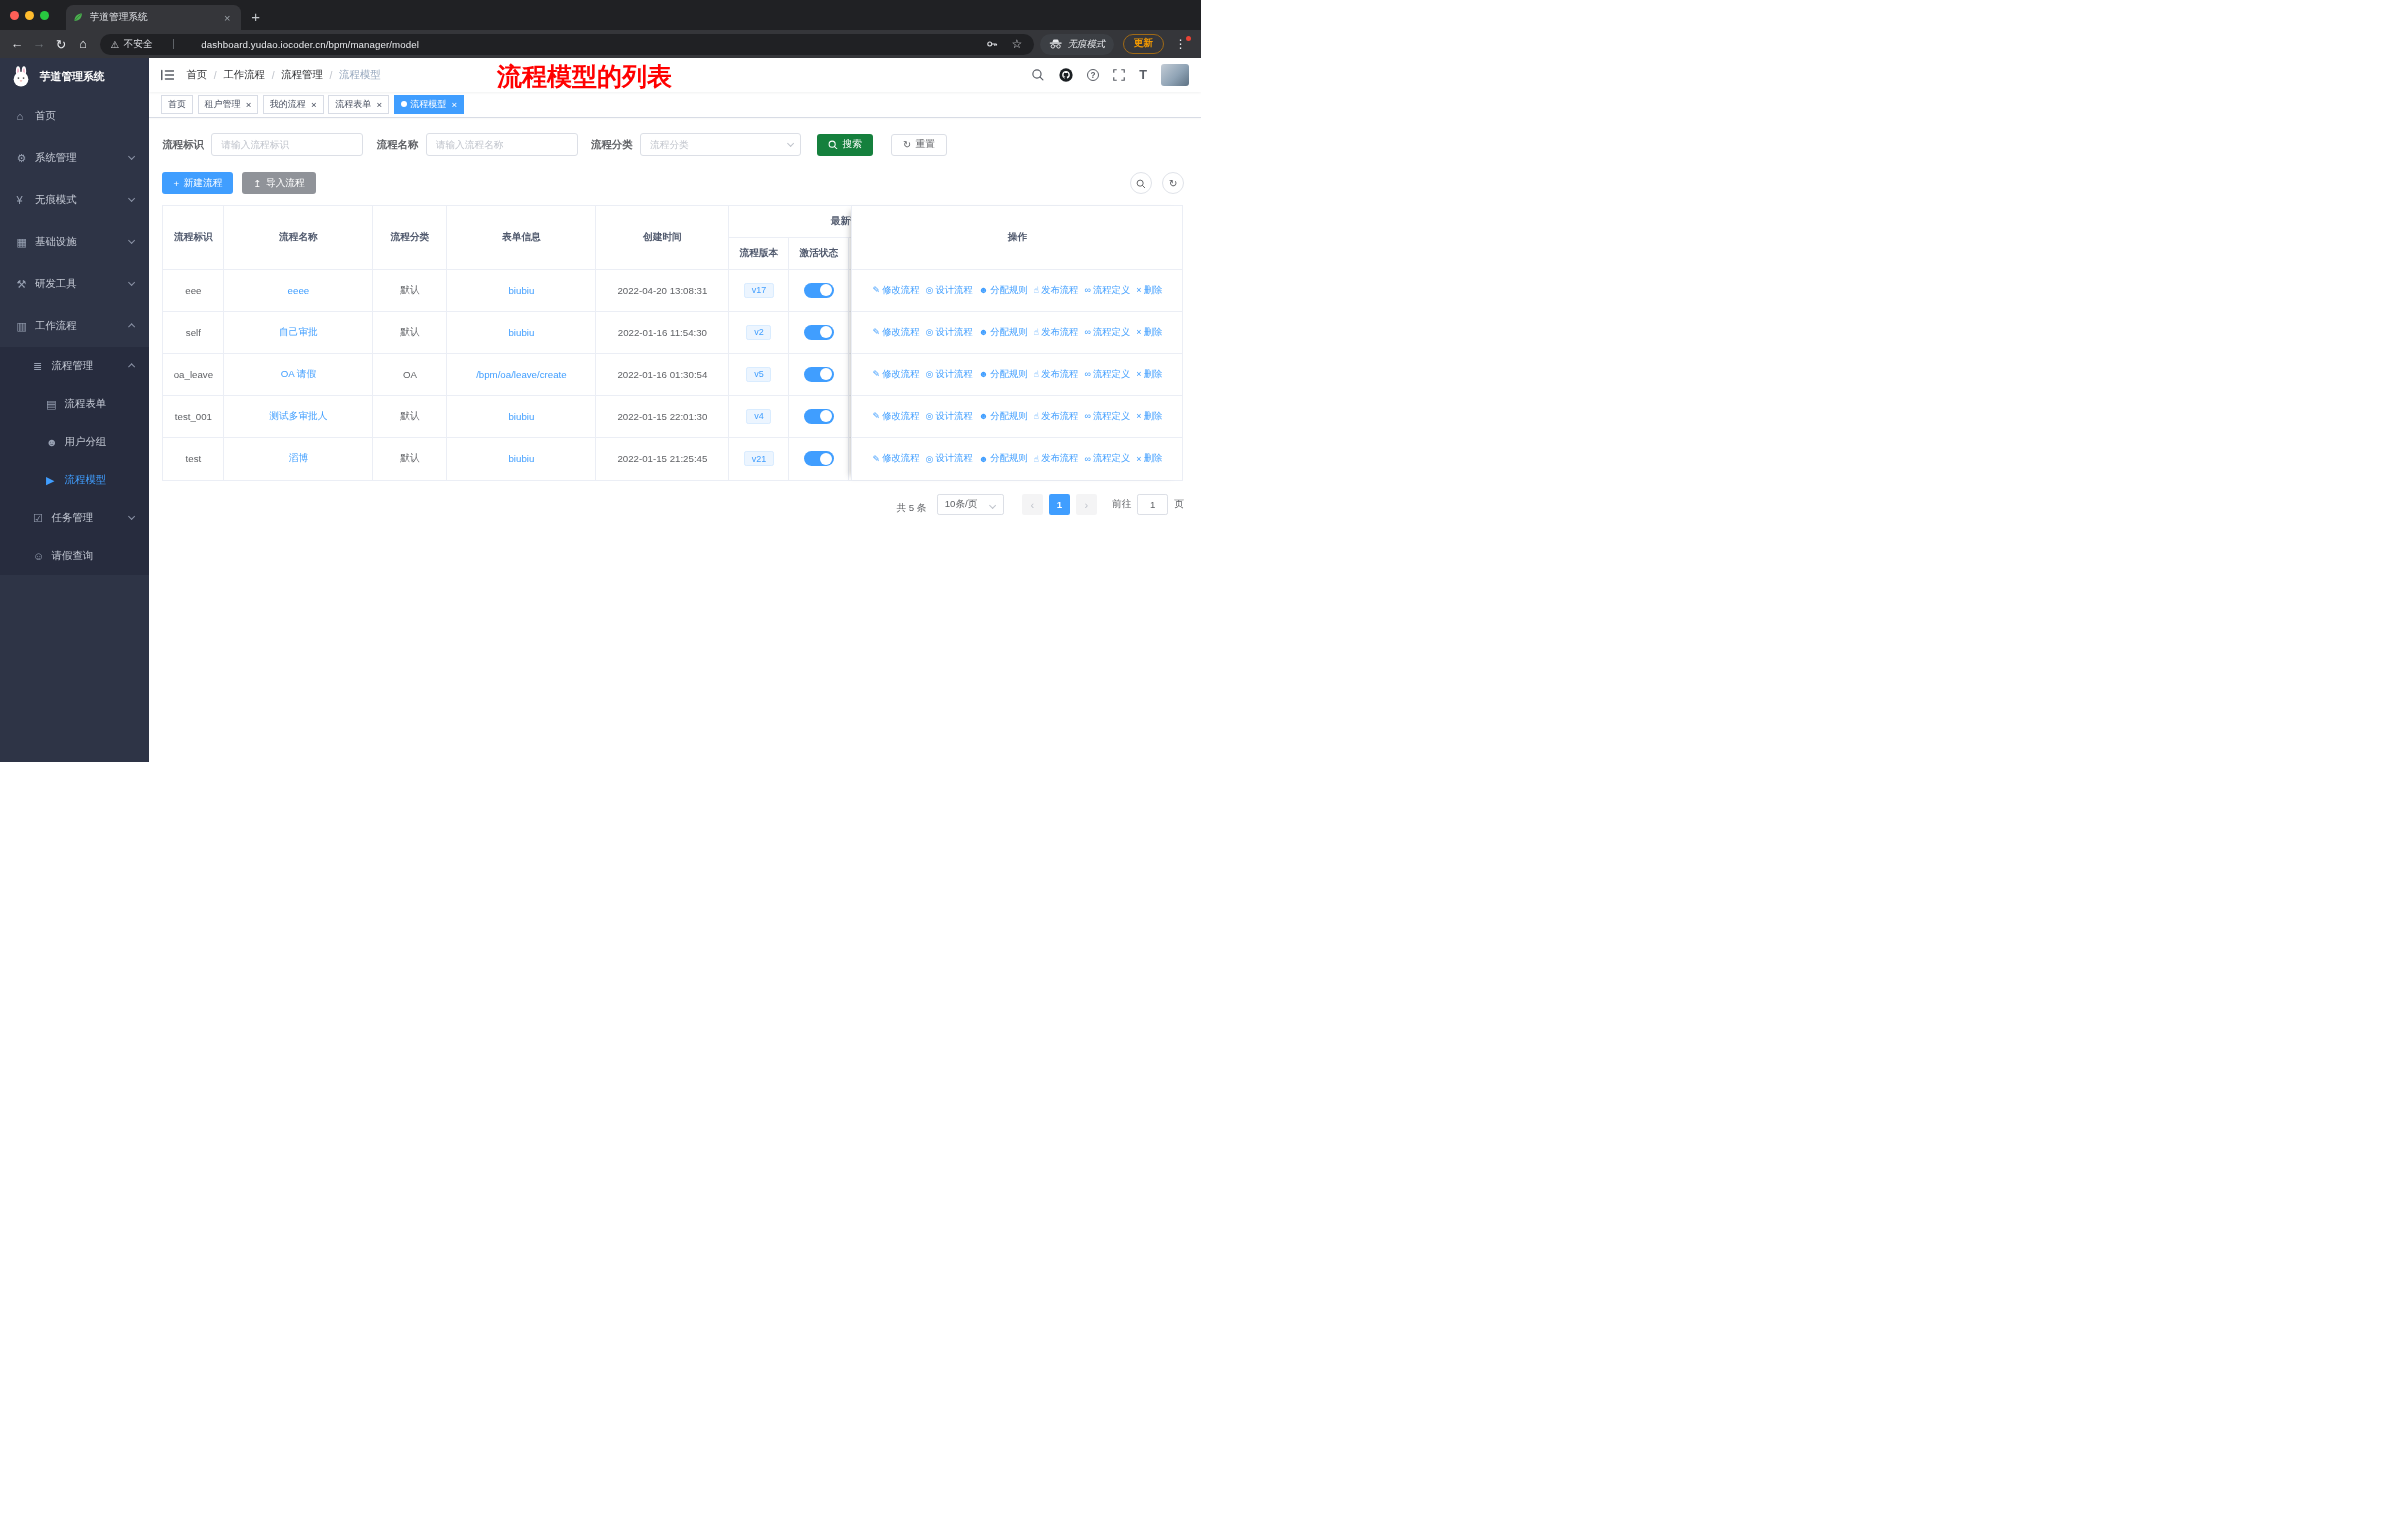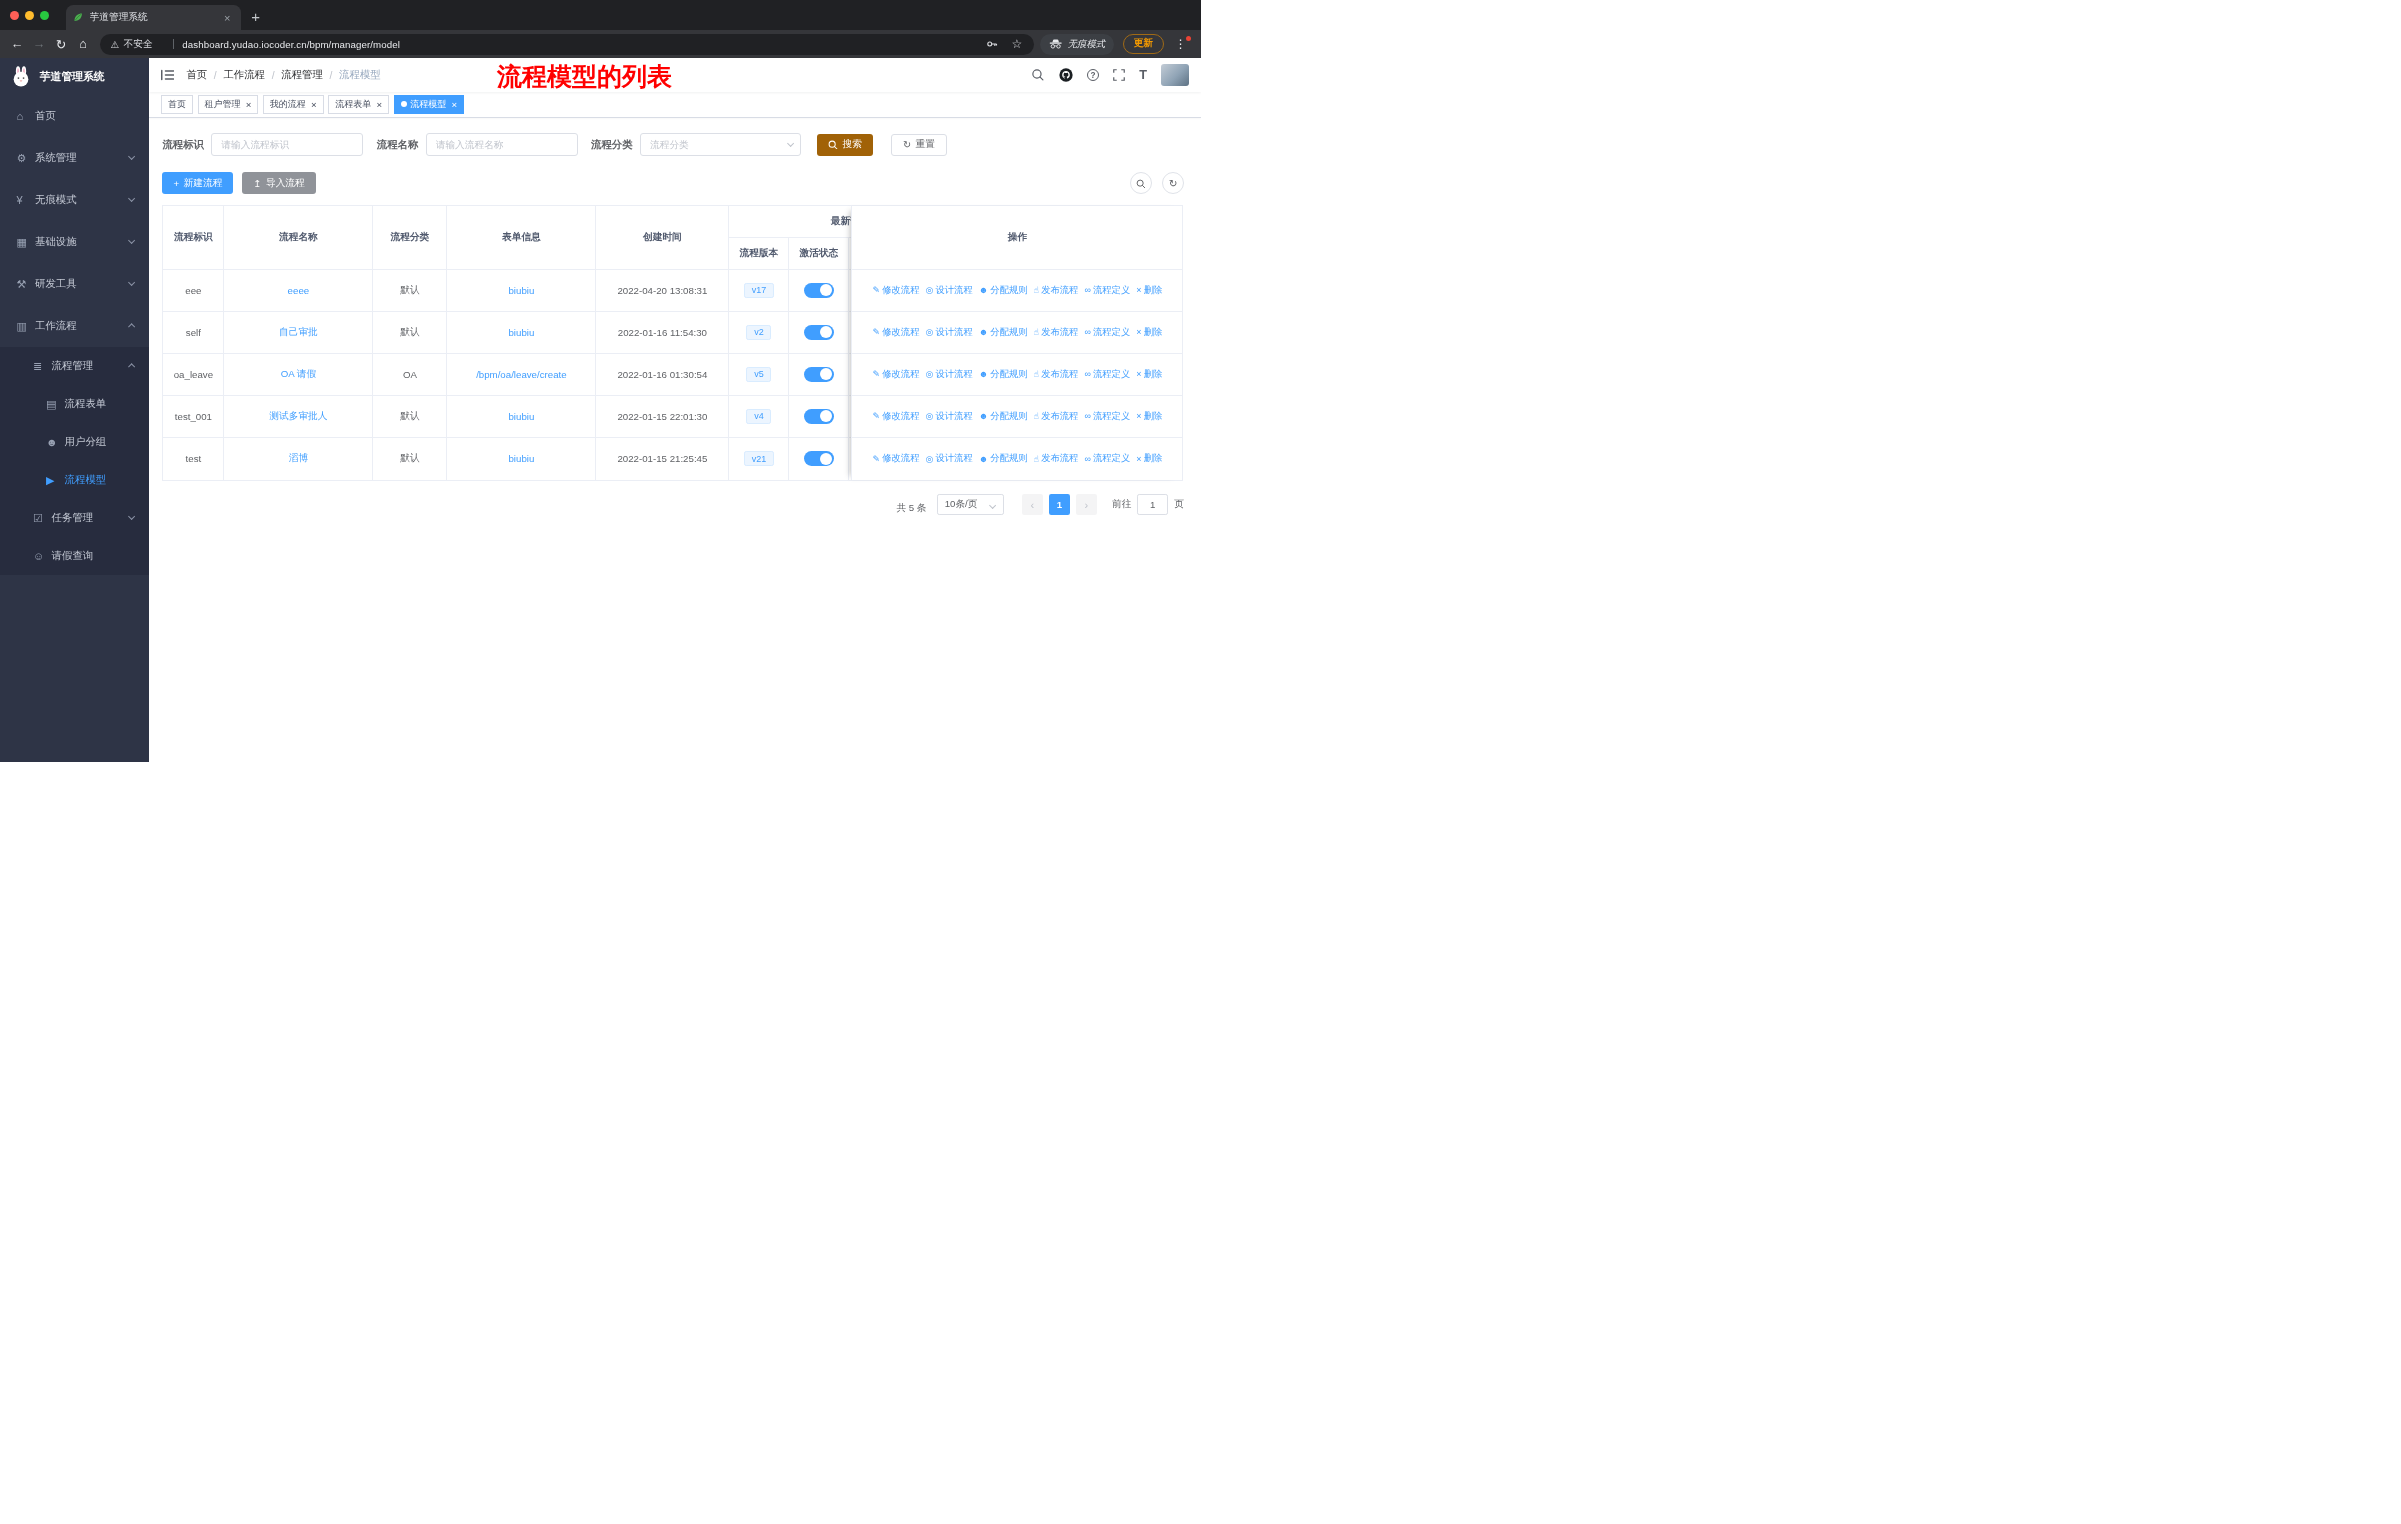--- a/index.html
+++ b/index.html
@@ -16,21 +16,21 @@
   .tab-title { flex: 1; margin-left: 6px; white-space: nowrap; overflow: hidden; }
   .tab-close { color: #9aa0a6; font-size: 11px; padding: 0 3px; cursor: pointer; }
   .newtab { color: #c3c7cb; font-size: 15px; margin: 0 0 5.2px 10.4px; cursor: pointer; }
   .toolbar { height: 28px; background: #35363a; display: flex; align-items: center; padding: 0 6px; }
   .navbtn { width: 22px; height: 22px; border-radius: 50%; display: flex; align-items: center; justify-content: center; color: #e8eaed; font-size: 12.7px; cursor: pointer; }
   .navbtn.disabled { color: #70757a; }
   .addressbar { flex: 1; height: 21px; background: #202124; border-radius: 10.4px; margin: 0 6px; display: flex; align-items: center; padding: 0 4.5px 0 10.4px; color: #e8eaed; font-size: 9.7px; }
   .warn-icon { color: #dadce0; font-size: 9.7px; margin-right: 4.5px; }
   .sec-label { color: #dadce0; margin-right: 20px; }
   .addr-divider { width: 0.7px; height: 10.4px; background: #5f6368; margin-right: 9px; }
-  .url { flex: 1; color: #e8eaed; letter-spacing: 0.1px; }
+  .url { flex: 1; color: #e8eaed; letter-spacing: 0.1px; margin-left: 19px; }
   .addr-ic { display: flex; margin: 0 6px; }
   .star-icon { color: #dadce0; font-size: 12px; margin: 0 7.4px; cursor: pointer; }
   .incog { display: flex; align-items: center; gap: 5.2px; height: 21px; padding: 0 9px; border-radius: 10.4px; background: #3c3f44; color: #e8eaed; font-size: 9.3px; font-style: italic; }
   .update-chip { height: 19.4px; display: flex; align-items: center; padding: 0 9.7px; border: 0.7px solid #a06a16; border-radius: 10.4px; color: #f29900; font-size: 9.7px; font-weight: 700; margin-left: 9px; cursor: pointer; }
   .dots { position: relative; color: #e8eaed; font-size: 12px; margin: 0 4.5px 0 7.4px; padding: 0 3.7px; cursor: pointer; }
   .dots::after { content: ""; position: absolute; top: -1.5px; right: -0.7px; width: 5.2px; height: 5.2px; border-radius: 50%; background: #ea4335; }
   
   .app { display: flex; height: 704px; }
   .sidebar { width: 149px; background: #2e3446; flex-shrink: 0; }
   .logo-row { height: 37px; display: flex; align-items: center; padding: 0 10.4px; gap: 7.4px; }
@@ -67,21 +67,21 @@
   .tclose { font-size: 9.7px; line-height: 1; margin-left: 1.5px; }
   
   .content { flex: 1; padding: 15px 17px 0 13.4px; position: relative; background: #fff; }
   .filterbar { display: flex; align-items: center; margin-bottom: 16.4px; font-size: 10.4px; color: #606266; }
   .flabel { font-weight: 700; margin-right: 7.4px; white-space: nowrap; }
   .fitem { margin-right: 13.4px; position: relative; display: flex; align-items: center; }
   .finput { width: 152px; height: 23px; border: 0.7px solid #dcdfe6; border-radius: 3px; padding: 0 9px; font-size: 9.7px; color: #606266; outline: none; background: #fff; font-family: inherit; }
   .finput::placeholder { color: #c0c4cc; }
   .fsel-chev { position: absolute; right: 8.2px; top: 8.2px; width: 5.2px; height: 5.2px; border-right: 1px solid #c0c4cc; border-bottom: 1px solid #c0c4cc; transform: rotate(45deg); pointer-events: none; }
   .btn { height: 22px; display: inline-flex; align-items: center; gap: 4.5px; padding: 0 11px; border-radius: 3px; font-size: 9.7px; cursor: pointer; border: none; font-family: inherit; }
-  .btn-search { background: #a16207; color: #fff; margin-left: 3px; }
+  .btn-search { background: #15803d; color: #fff; margin-left: 3px; }
   .btn-reset { background: #fff; color: #606266; border: 0.7px solid #dcdfe6; margin-left: 18px; }
   .actionbar { display: flex; align-items: center; margin-bottom: 10.4px; }
   .btn-create { background: #409eff; color: #fff; }
   .btn-import { background: #909399; color: #fff; margin-left: 9px; }
   .bic { font-size: 9.7px; line-height: 1; }
   .right-tools { margin-left: auto; display: flex; gap: 10.4px; }
   .circle-btn { width: 22px; height: 22px; border-radius: 50%; border: 0.7px solid #e0e3e9; display: flex; align-items: center; justify-content: center; color: #606266; font-size: 10.4px; background: #fff; cursor: pointer; }
   
   .table-wrap { position: relative; width: 1021px; border: 0.7px solid #ebeef5; color: #606266; font-size: 9.7px; }
   .thead, .trow { display: grid; grid-template-columns: 61px 149px 74px 149px 133px 60px 60px 171px; }

